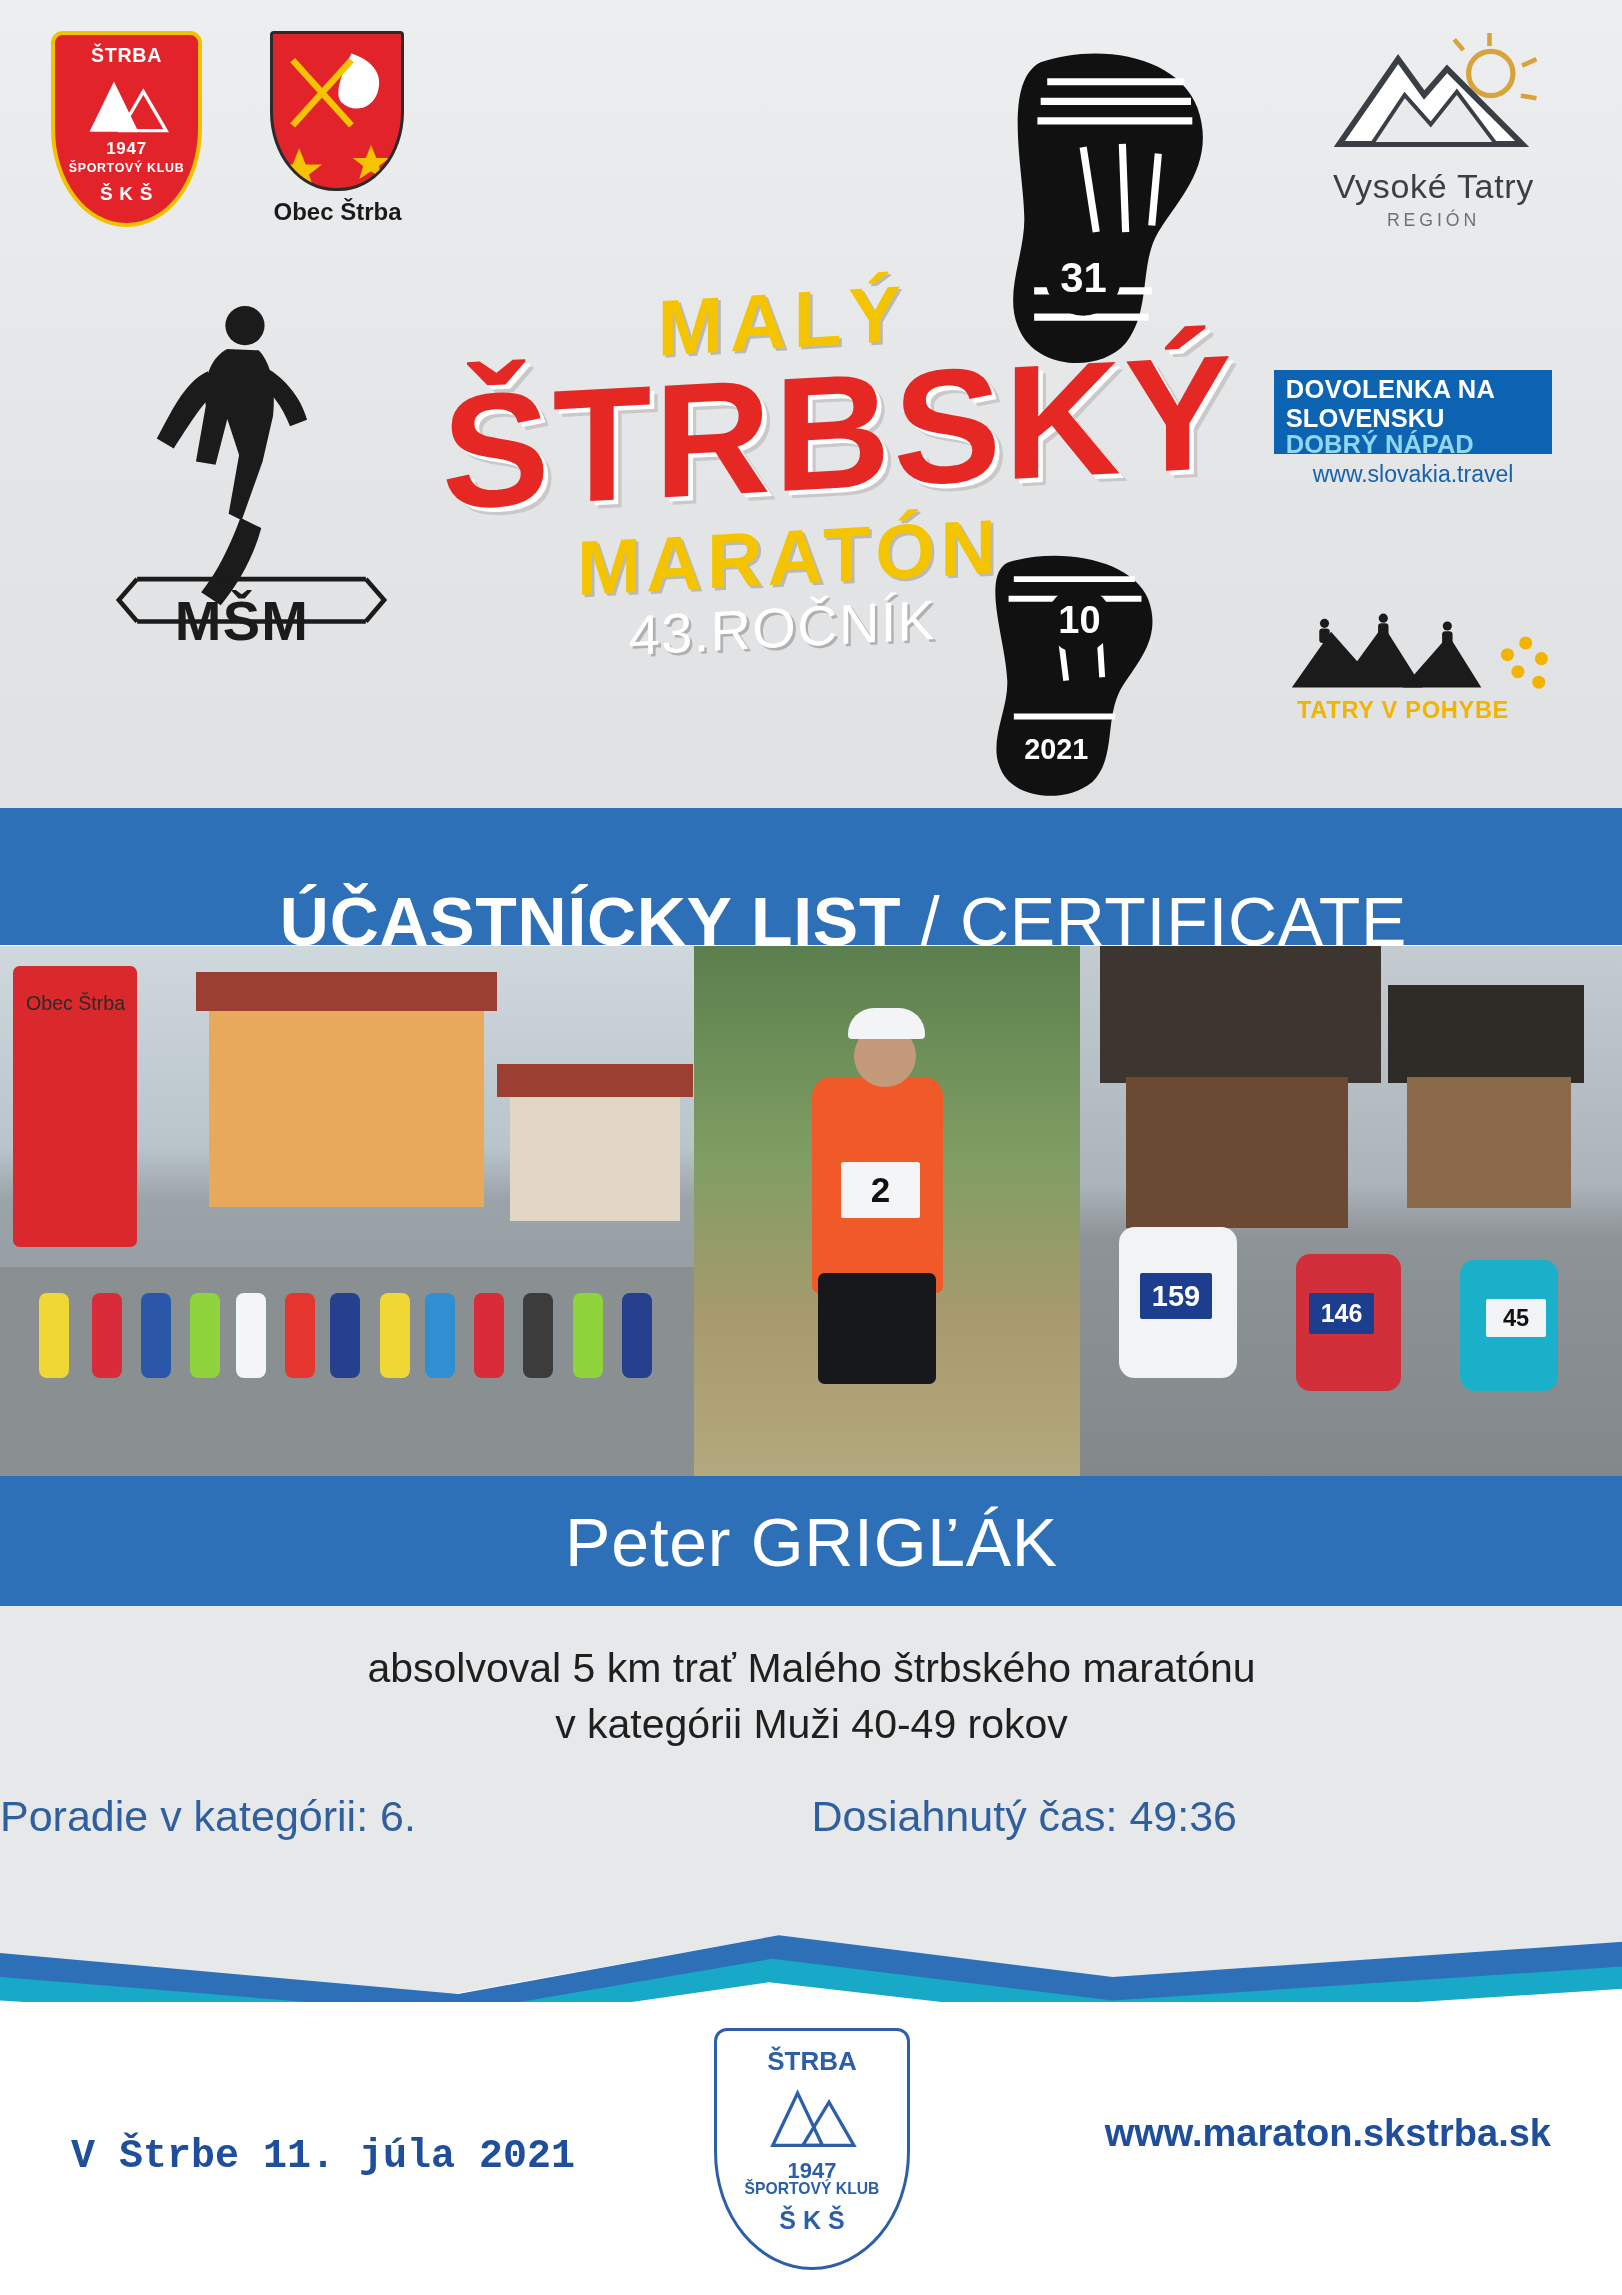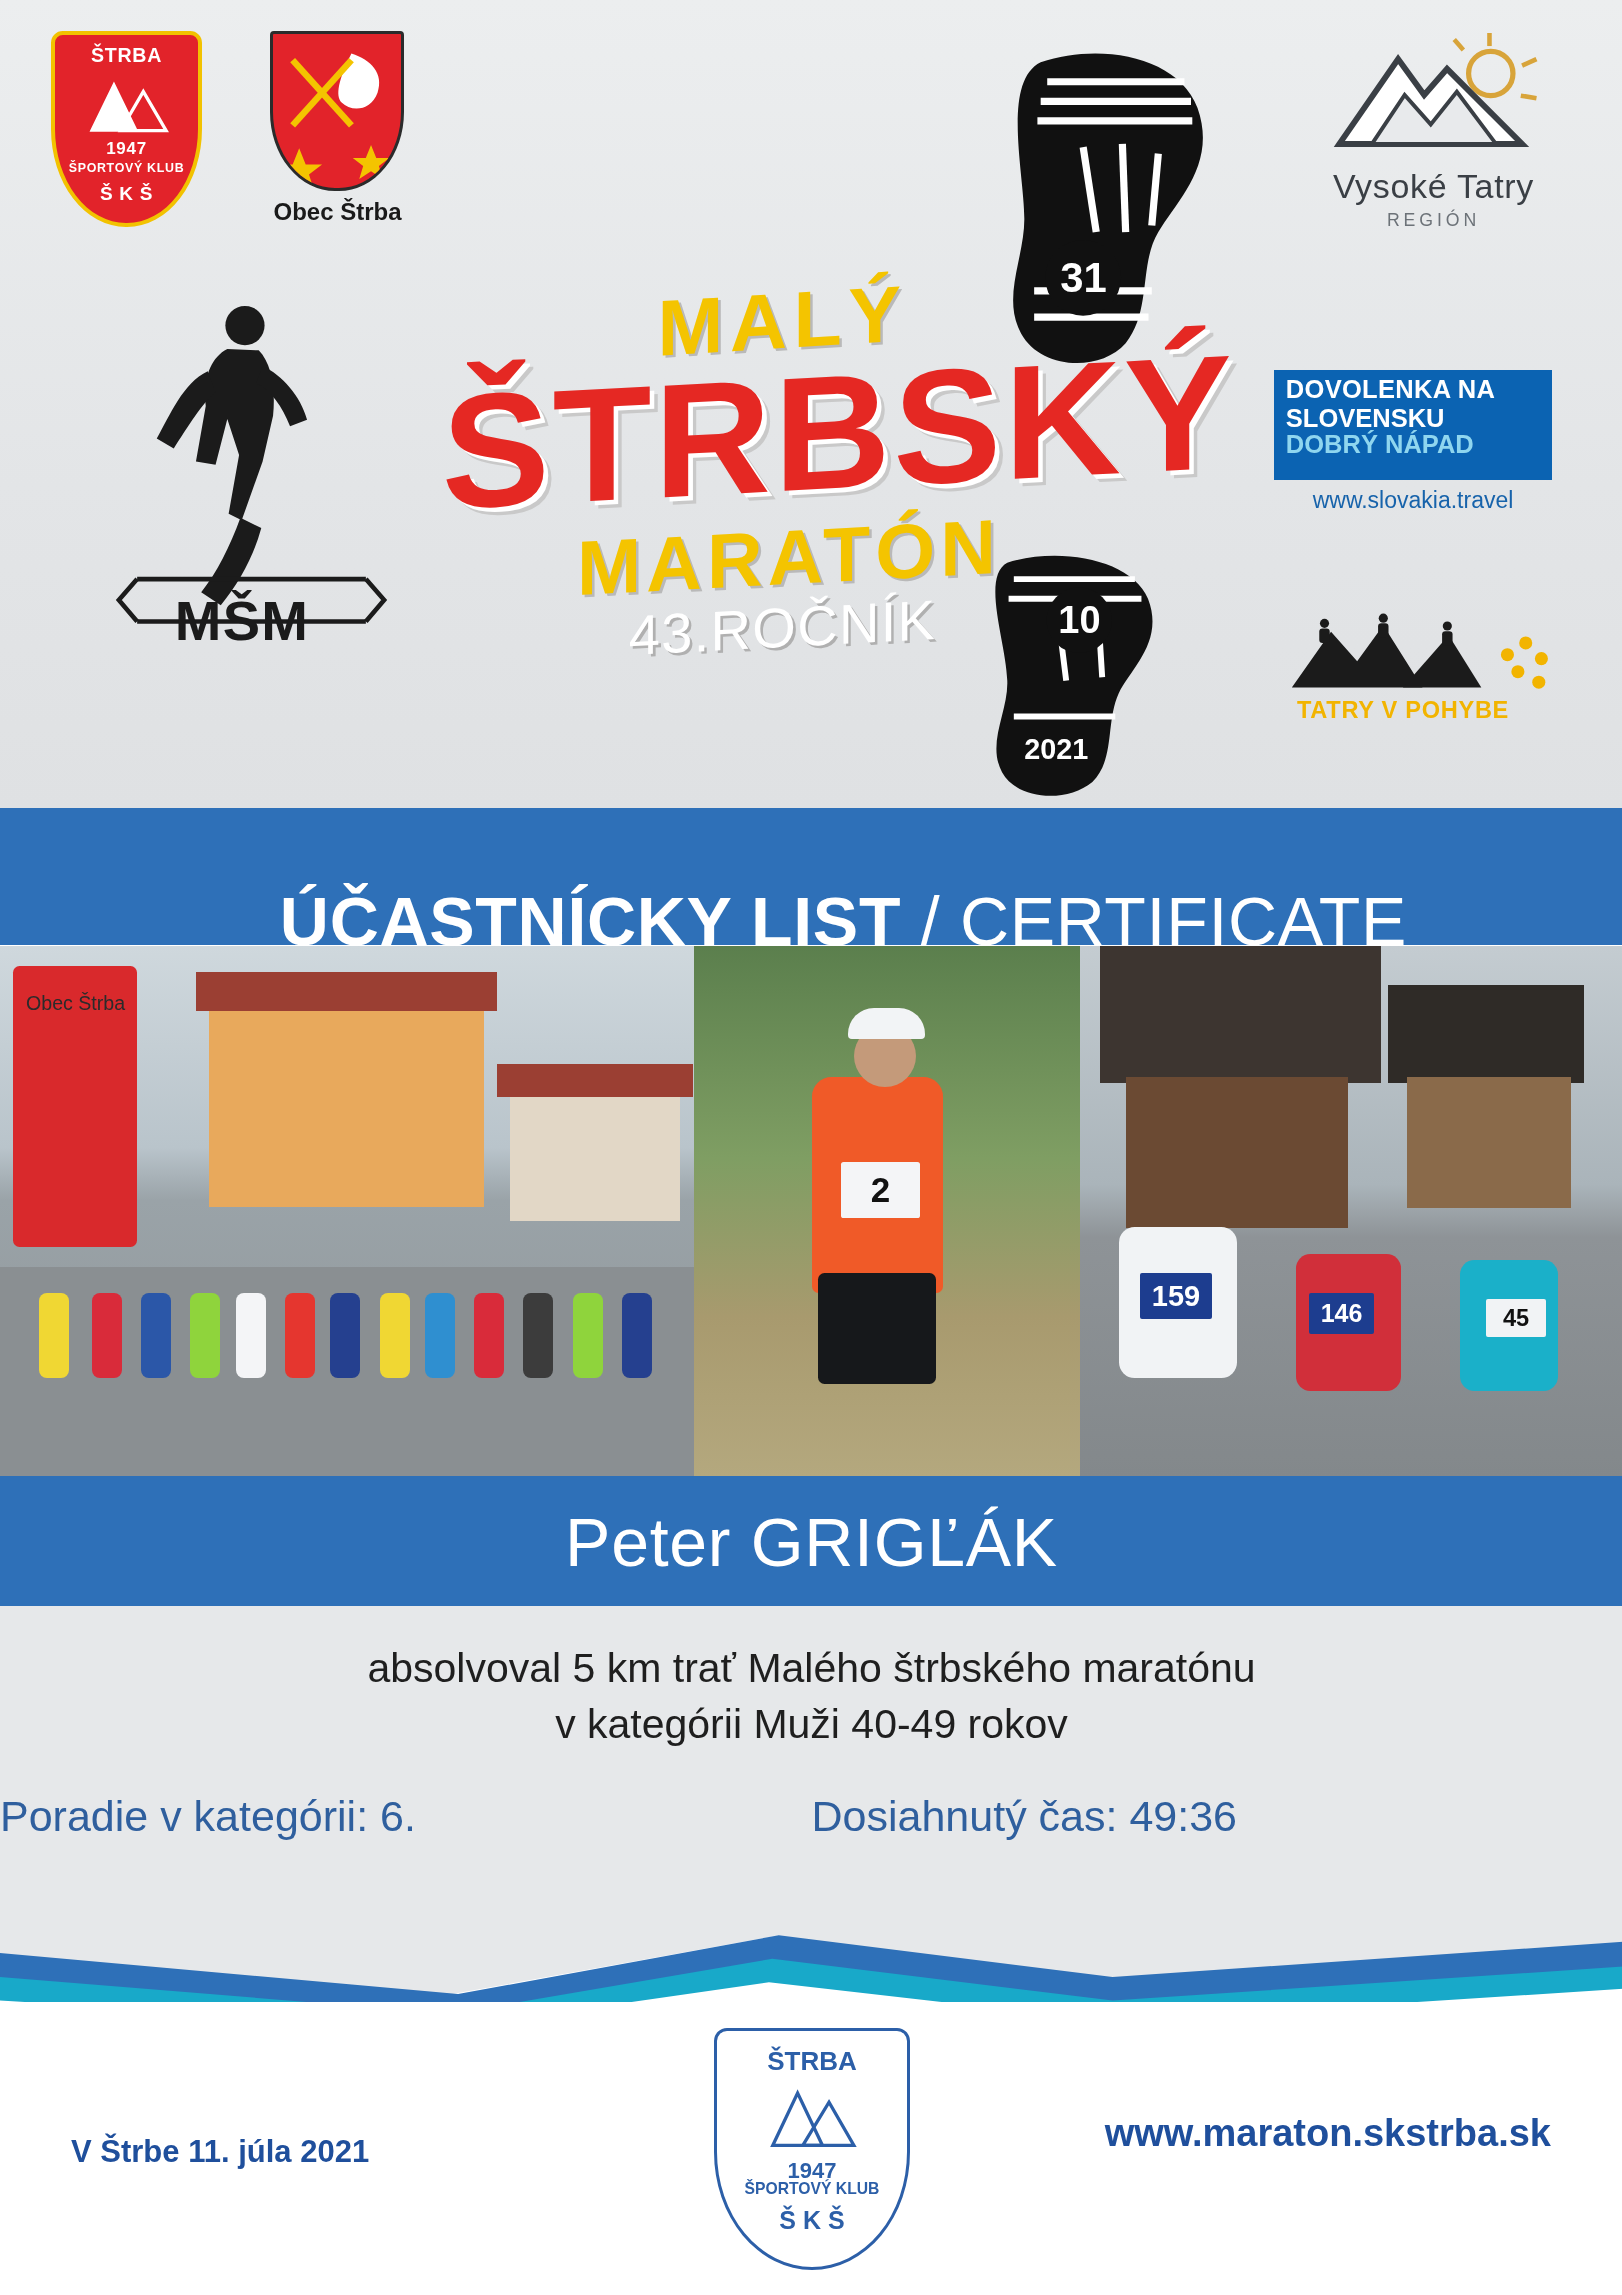--- a/index.html
+++ b/index.html
@@ -105,21 +105,21 @@
   }
 
   
   .slovakia {
     position: absolute;
     right: 71px; top: 370px;
     width: 278px;
   }
   .slovakia .box {
     background: #0b63b2;
-    height: 110px;
+    height: 84px;
     position: relative;
     overflow: hidden;
   }
   .slovakia .l1 {
     position: absolute; left: 11.8px; top: 5.2px;
     color: #fff; font-weight: bold; font-size: 25.5px;
     letter-spacing: 0.3px;
   }
   .slovakia .l2 {
     position: absolute; left: 11.8px; top: 34px;
@@ -349,23 +349,24 @@
   }
   .footer {
     position: absolute;
     left: 0; top: 2002px;
     width: 1623px; height: 293px;
     background: #ffffff;
   }
   .footer .date {
     position: absolute;
     left: 71px; top: 132px;
-    font-size: 31px;
+    font-size: 40px;
     font-weight: bold;
     color: #1f4f9c;
+    font-family: Liberation Mono, monospace;
   }
   .footer .links {
     position: absolute;
     right: 72px; top: 110px;
     text-align: right;
     color: #1f4f9c;
     font-weight: bold;
   }
   .footer .links .l1 { font-size: 38px; }
   .footer .links .l2 { font-size: 35px; margin-top: 7.9px; }

